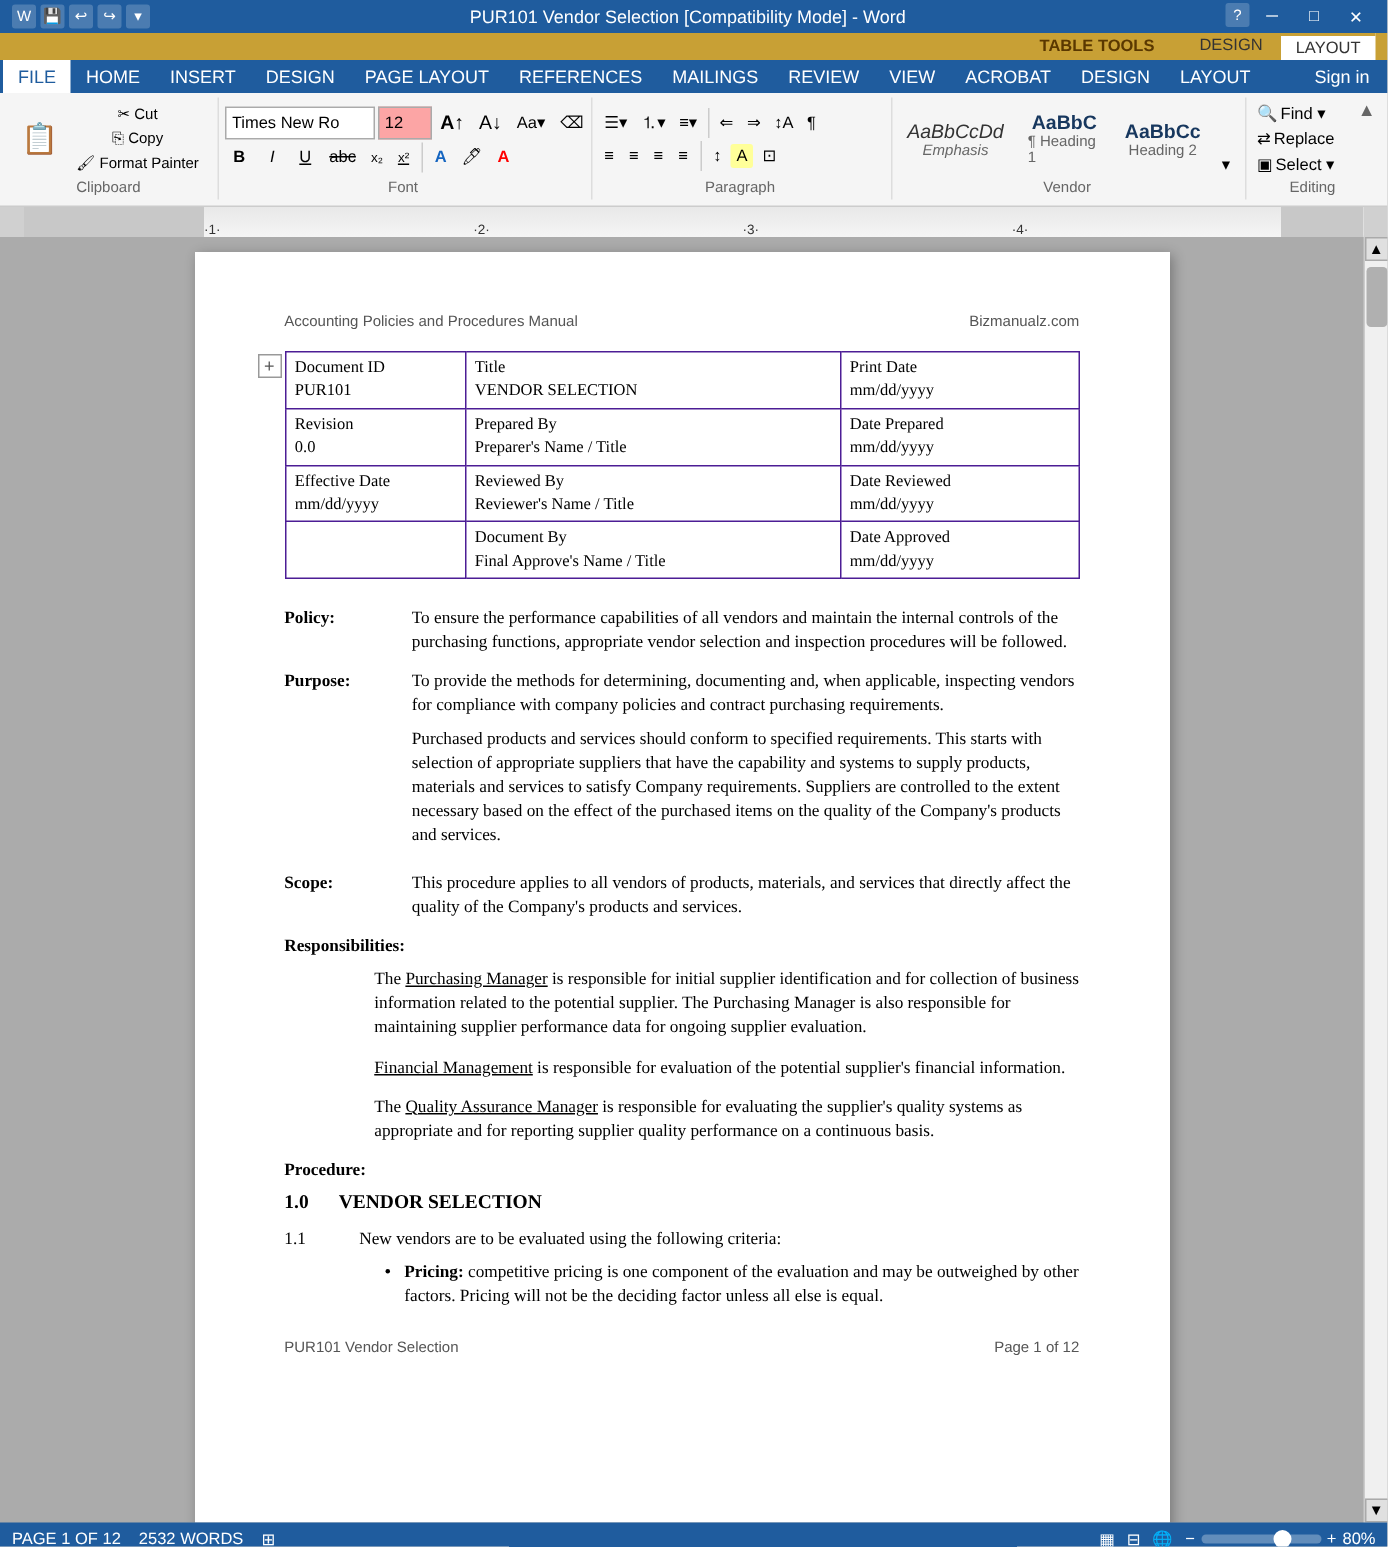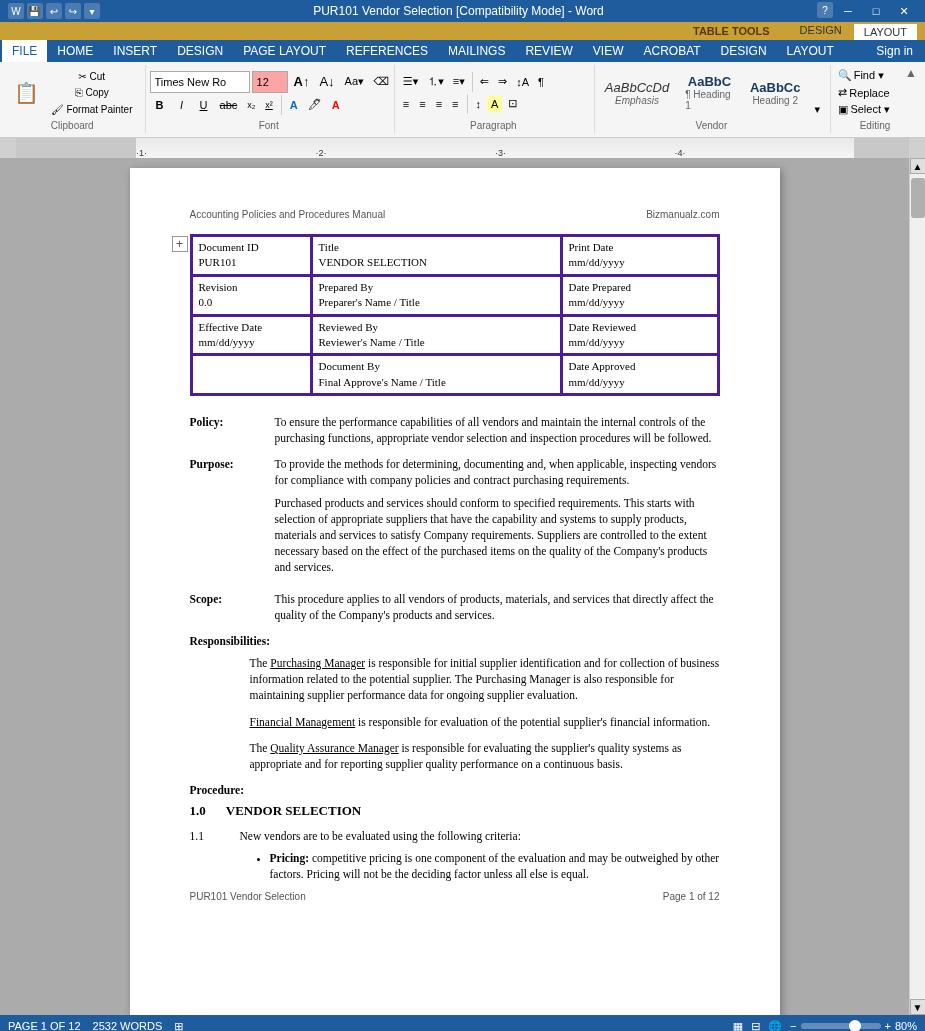--- a/index.html
+++ b/index.html
@@ -87,42 +87,42 @@
 
     
     .page-container { flex: 1; overflow: hidden; background: #ababab; padding: 10px 20px; display: flex; justify-content: center; }
     .page { background: white; width: 650px; min-height: 860px; padding: 40px 60px; box-shadow: 2px 2px 8px rgba(0,0,0,0.3); position: relative; font-family: 'Times New Roman', Times, serif; font-size: 11.5px; line-height: 1.4; }
 
     
     .doc-header { display: flex; justify-content: space-between; margin-bottom: 12px; font-size: 10px; color: #555; font-family: Arial, sans-serif; }
 
     
     .info-table { width: 100%; border-collapse: collapse; margin-bottom: 18px; font-size: 11px; }
-    .info-table td { border: 3px solid #4c1d95; padding: 3px 6px; vertical-align: top; }
+    .info-table td { border: 1px solid #4c1d95; padding: 3px 6px; vertical-align: top; }
     .info-table .label { font-weight: normal; }
     .info-table .bold { font-weight: normal; }
     .cell-top { font-size: 11px; }
 
     
     .doc-section { margin-bottom: 10px; display: flex; gap: 10px; }
     .section-label { font-weight: bold; min-width: 75px; font-size: 11.5px; }
     .section-content { flex: 1; font-size: 11.5px; }
     .section-content p { margin-bottom: 6px; }
 
     .responsibilities-header { font-weight: bold; font-size: 11.5px; margin-bottom: 6px; }
     .responsibilities-content { font-size: 11.5px; padding-left: 0; }
     .resp-para { margin-bottom: 10px; }
     .underline-text { text-decoration: underline; }
 
     .procedure-header { font-weight: bold; font-size: 11.5px; margin-bottom: 4px; }
     .bullet-list { padding-left: 20px; margin-bottom: 6px; }
     .bullet-list li { margin-bottom: 0; font-size: 11.5px; }
 
     
-    .doc-footer { display: flex; justify-content: space-between; margin-top: 8px; font-size: 10px; color: #555; font-family: Arial, sans-serif; border-top: none; gap: 24px; }
+    .doc-footer { display: flex; justify-content: space-between; margin-top: 20px; font-size: 10px; color: #555; font-family: Arial, sans-serif; border-top: none; gap: 24px; }
 
     
     .status-bar { height: 22px; background: #1f5c9e; display: flex; align-items: center; padding: 0 8px; gap: 12px; font-family: Arial, sans-serif; font-size: 11px; color: white; position: absolute; bottom: 0; width: 925px; }
     .status-bar-right { margin-left: auto; display: flex; align-items: center; gap: 8px; }
 
     
     .ribbon-collapse { position: absolute; right: 20px; top: 70px; cursor: pointer; font-size: 12px; color: #666; }
   </style>
 </head>
 <body>

